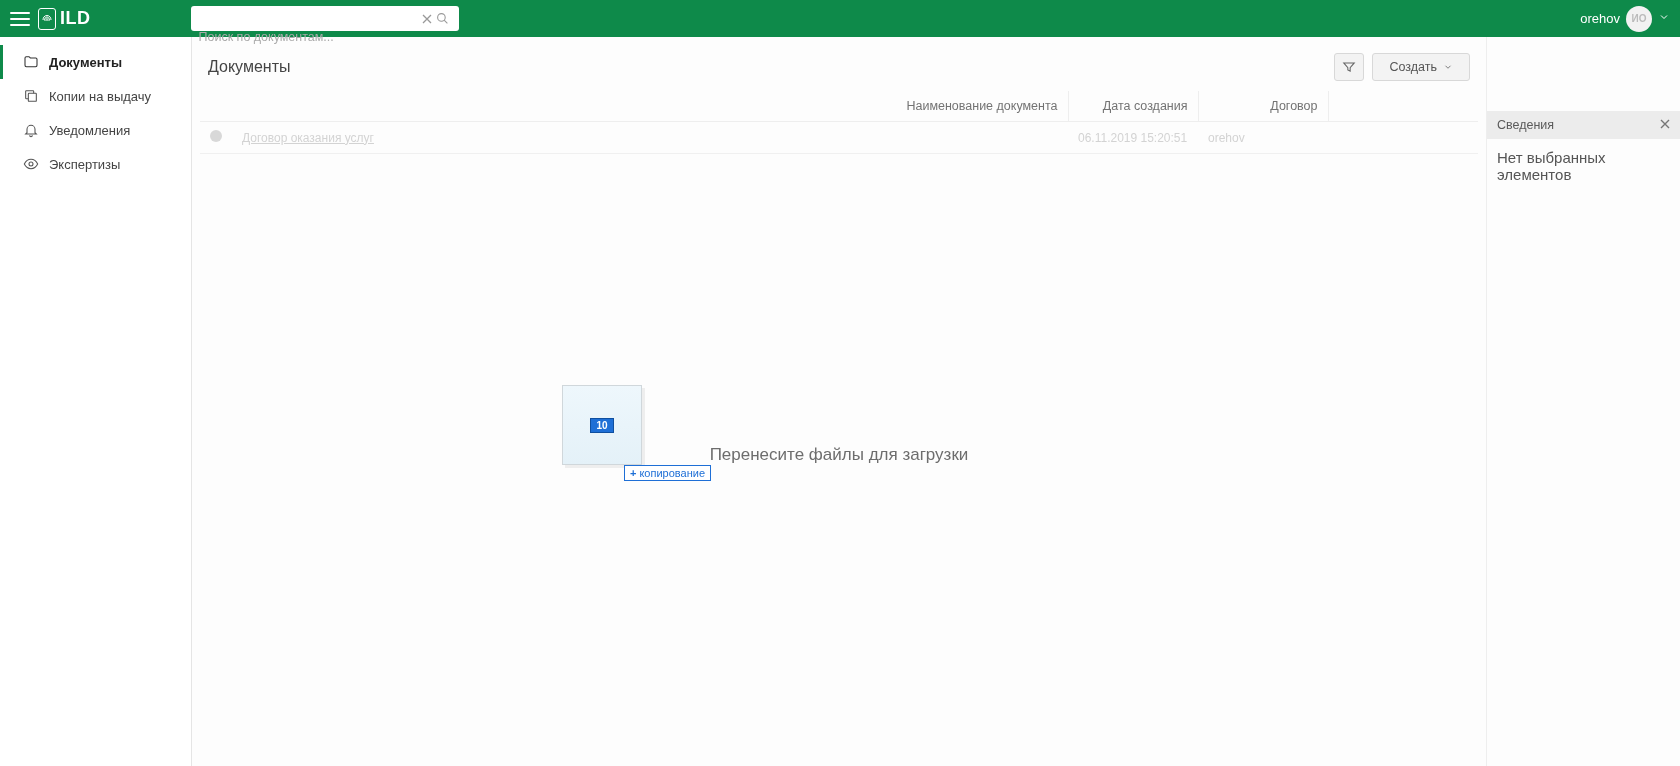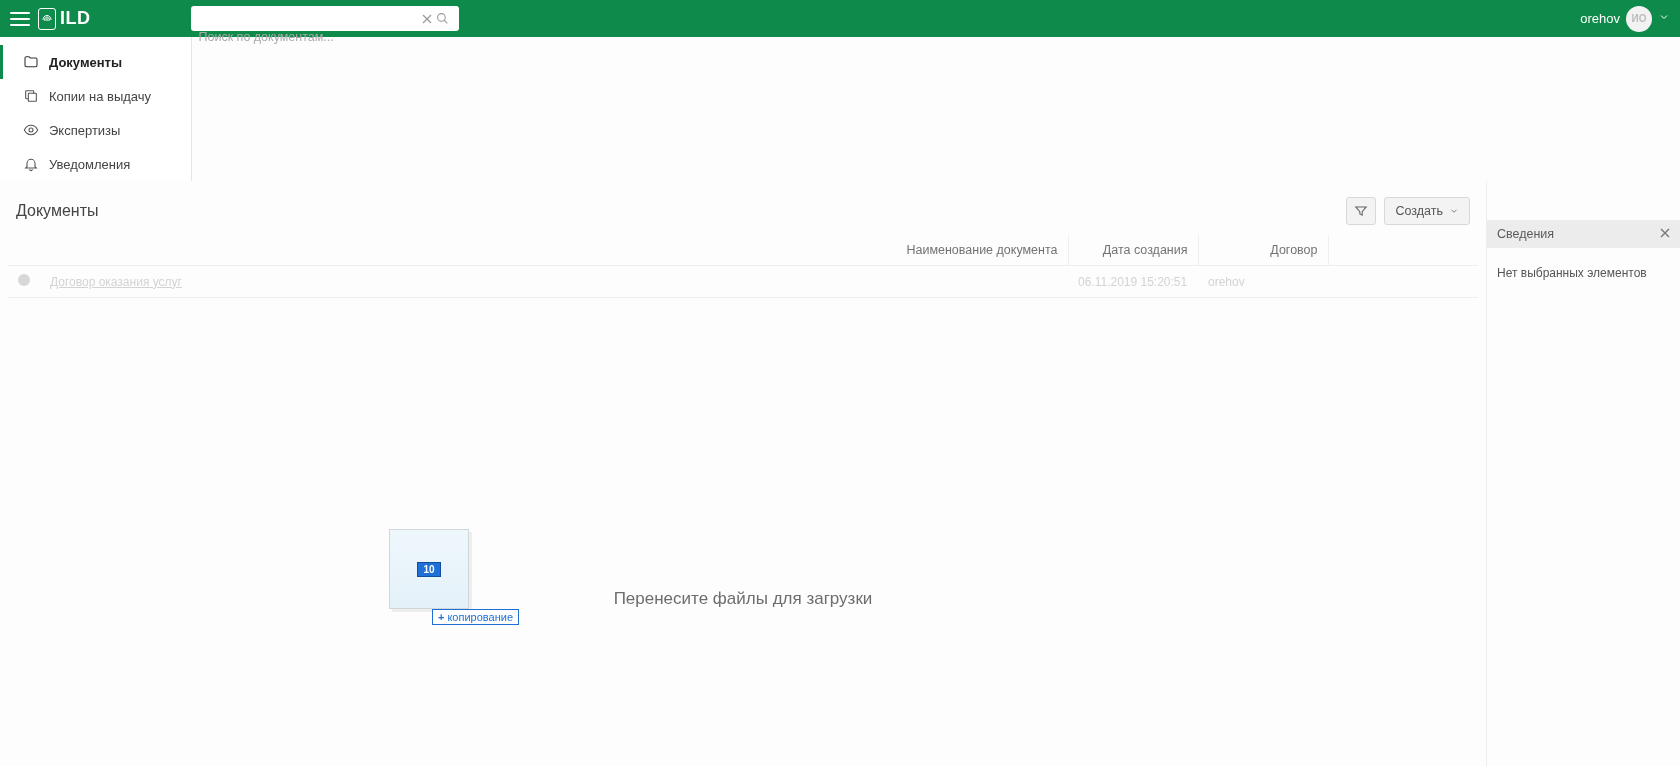--- a/index.html
+++ b/index.html
@@ -75,21 +75,20 @@
     background:#f2f2f2; color:#bbb;
     display:flex; align-items:center; justify-content:center;
     font-size:10px; font-weight:600;
   }
   .user-caret { cursor:pointer; }
 
   
   .body {
     display:flex;
     height: calc(100% - 37px);
-    flex-direction: column;
   }
   .sidebar {
     width: 192px;
     border-right: 1px solid #e5e5e5;
     background:#fff;
     padding-top: 8px;
   }
   .side-item {
     display:flex; align-items:center; gap:10px;
     height: 34px;
@@ -122,21 +121,21 @@
     padding: 0 16px 10px 16px;
   }
   .page-title { font-size:16px; color:#444; }
   .page-head-spacer { flex:1; }
   .btn {
     height:28px;
     border:1px solid #d8d8d8;
     background:#f3f3f3;
     border-radius:3px;
     display:flex; align-items:center; justify-content:center;
-    padding:0 10px;
+    padding:0 16px;
     font-size:12.5px; color:#555;
     cursor:pointer;
     gap:6px;
   }
   .btn.icon-only { width:30px; padding:0; }
   .btn + .btn { margin-left:8px; }
 
   .table-wrap { padding: 0 8px; }
   table { width:100%; border-collapse:collapse; }
   thead th {
@@ -168,21 +167,21 @@
     left: 0; right: 0;
     text-align:center;
     color:#6d6d6d;
     font-size:17px;
     pointer-events:none;
   }
 
   
   .drag-ghost {
     position:absolute;
-    left: 389px;
+    left: 370px;
     top: 348px;
     width: 80px;
     height: 80px;
     background: linear-gradient(#eef7fc, #e4f1f8);
     border: 1px solid #d0d7db;
     display:flex; align-items:center; justify-content:center;
     box-shadow: 3px 3px 0 rgba(0,0,0,0.06);
   }
   .drag-badge {
     background:#1e6fd6;
@@ -211,27 +210,27 @@
     border-left:1px solid #eee;
     display:flex; flex-direction:column;
   }
   .details-head {
     height: 28px;
     background:#ececec;
     display:flex; align-items:center; justify-content:space-between;
     padding:0 10px;
     color:#5a5a5a;
     font-size:12.5px;
-    margin-top: 39px;
+    margin-top: 74px;
   }
   .details-close { cursor:pointer; color:#777; }
   .details-body {
-    padding:18px 10px;
+    padding:10px 10px;
     color:#555;
-    font-size:12px;
+    font-size:15px;
   }
 </style>
 </head>
 <body>
 
 <div class="header">
   <div class="hamburger">
     <span></span>
       <span></span>
       <span></span>
@@ -285,31 +284,31 @@
     </div>
     <div class="side-item">
       <svg viewBox="0 0 24 24" fill="none" stroke="#555" stroke-width="1.6">
           <rect x="8" y="8" width="12" height="12" rx="1"></rect>
           <path d="M16 8V5a1 1 0 0 0-1-1H5a1 1 0 0 0-1 1v10a1 1 0 0 0 1 1h3"></path>
         </svg>
       <span>Копии на выдачу</span>
     </div>
     <div class="side-item">
       <svg viewBox="0 0 24 24" fill="none" stroke="#555" stroke-width="1.6">
+          <path d="M18 16v-5a6 6 0 1 0-12 0v5l-2 2h16l-2-2z"></path>
+          <path d="M10 20a2 2 0 0 0 4 0"></path>
+        </svg>
+      <span>Уведомления</span>
+    </div>
+    <div class="side-item">
+      <svg viewBox="0 0 24 24" fill="none" stroke="#555" stroke-width="1.6">
           <path d="M2 12s3.5-7 10-7 10 7 10 7-3.5 7-10 7S2 12 2 12z"></path>
           <circle cx="12" cy="12" r="3"></circle>
         </svg>
       <span>Экспертизы</span>
-    </div>
-    <div class="side-item">
-      <svg viewBox="0 0 24 24" fill="none" stroke="#555" stroke-width="1.6">
-          <path d="M18 16v-5a6 6 0 1 0-12 0v5l-2 2h16l-2-2z"></path>
-          <path d="M10 20a2 2 0 0 0 4 0"></path>
-        </svg>
-      <span>Уведомления</span>
     </div>
   </div>
 
   <div class="main">
     <div class="content">
       <div class="page-head">
         <div class="page-title">Документы</div>
         <div class="page-head-spacer"></div>
         <div class="btn icon-only">
           <svg width="14" height="14" viewBox="0 0 24 24" fill="none" stroke="#666" stroke-width="1.8">

